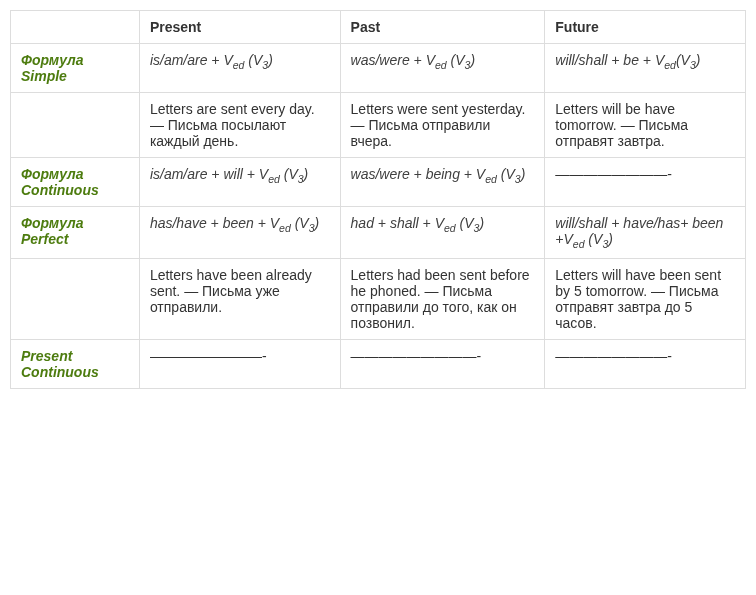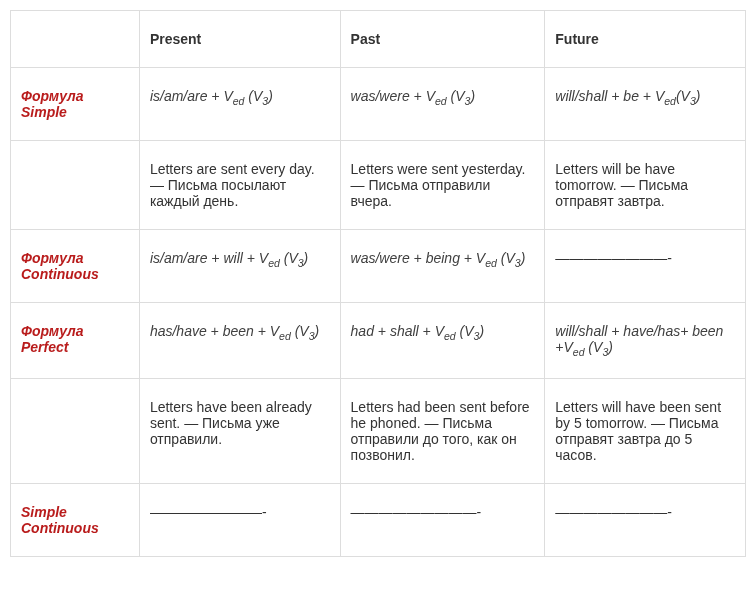--- a/index.html
+++ b/index.html
@@ -9,30 +9,30 @@
       font-size: 14px;
       background: #fff;
       color: #333;
     }
     table {
       border-collapse: collapse;
       width: 736px;
     }
     th, td {
       border: 1px solid #ddd;
-      padding: 20px 10px;
+      padding: 8px 10px;
       text-align: left;
       vertical-align: top;
     }
     th {
       font-weight: bold;
       background: #fff;
     }
     .row-label {
-      color: #b91c1c;
+      color: #4d7c0f;
       font-weight: bold;
       font-style: italic;
     }
     .formula {
       color: #404040;
       font-style: italic;
     }
     .col-label {
       width: 120px;
     }
@@ -88,19 +88,19 @@
     </tr>
 
     <tr>
       <td></td>
       <td>  Letters have been already sent. — Письма уже отправили.</td>
       <td> Letters had been sent before he phoned. — Письма отправили до того, как он позвонил.</td>
       <td>  Letters will have been sent by 5 tomorrow. — Письма отправят завтра до 5 часов.</td>
     </tr>
 
     <tr>
-      <td class="row-label">Simple Continuous</td>
+      <td class="row-label">Present Continuous</td>
       <td>————————-</td>
       <td>—————————-</td>
       <td>————————-</td>
     </tr>
   </tbody>
 </table>
 
 </body></html>

